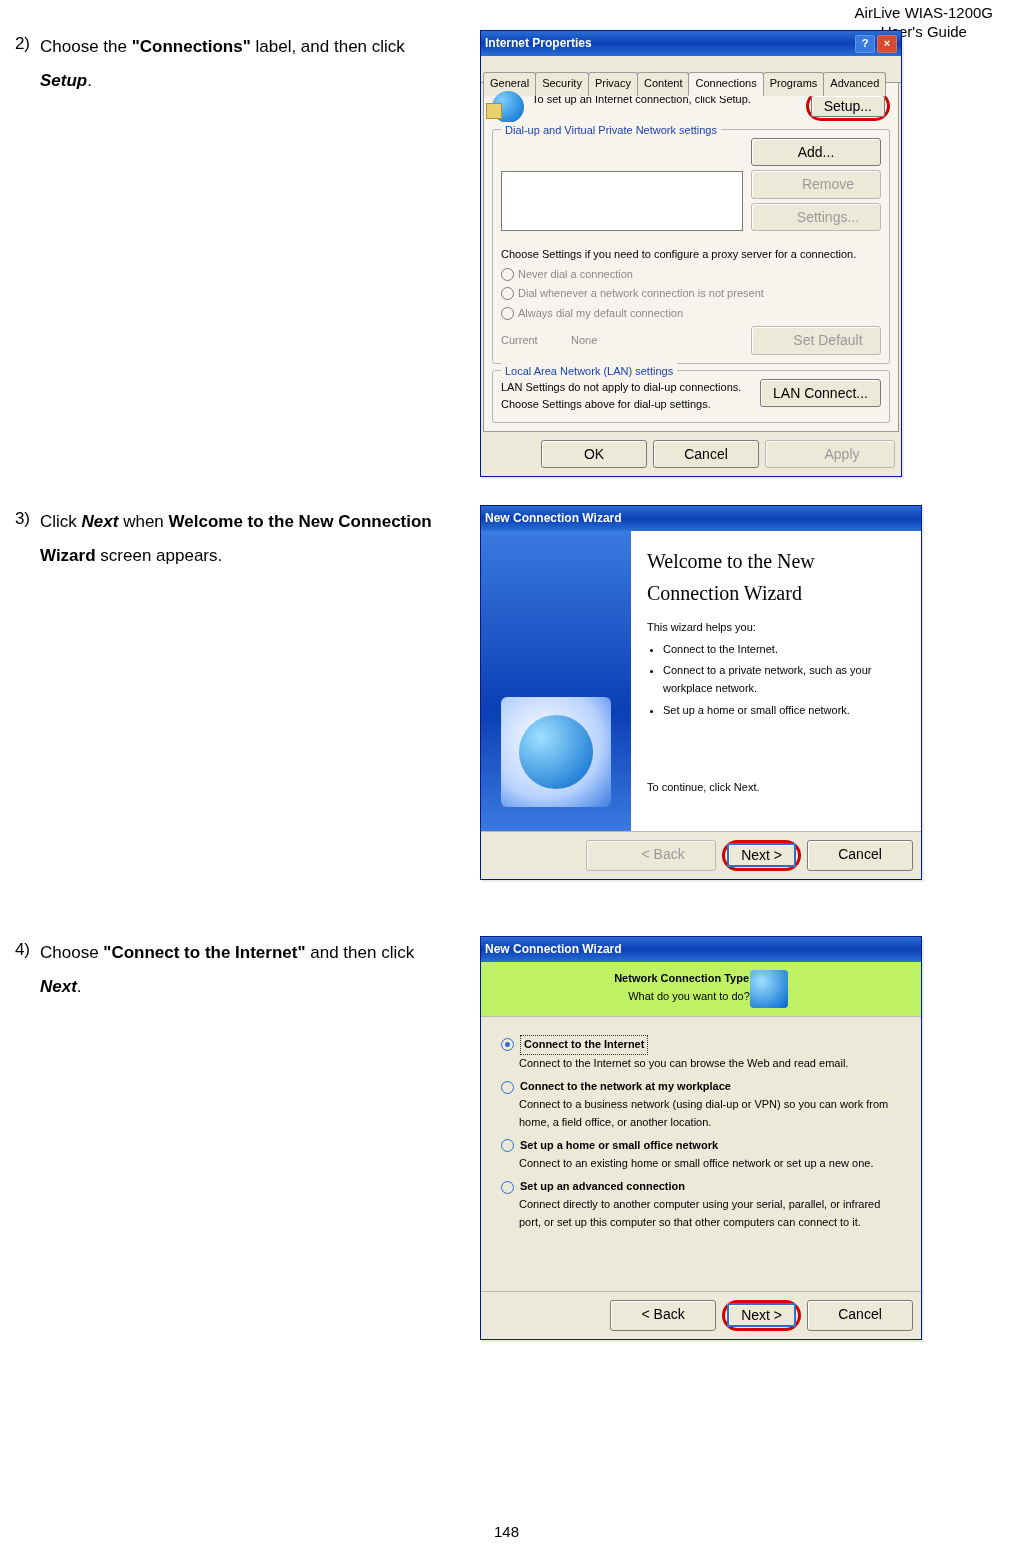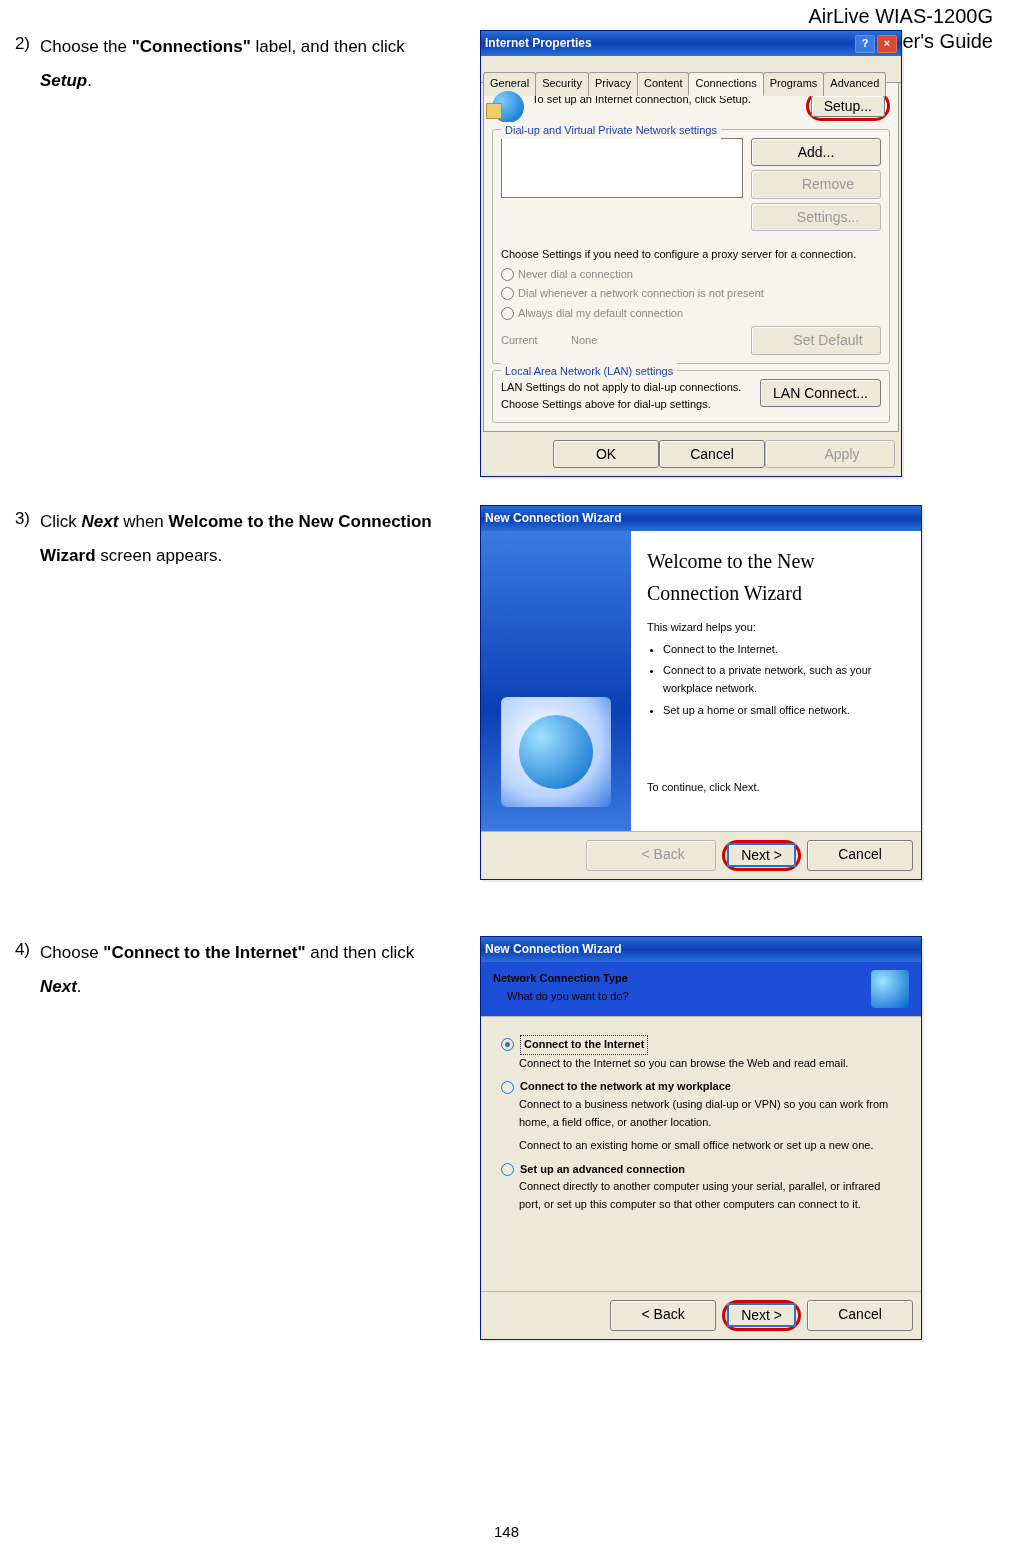--- a/index.html
+++ b/index.html
@@ -14,22 +14,22 @@
     position: relative;
     width: 1013px;
     height: 1554px;
     font-size: 17px;
     line-height: 1.6;
   }
   .hdr {
     position: absolute;
     top: 4px;
     right: 20px;
-    text-align: right;
-    font-size: 20px;
+    text-align: center;
+    font-size: 15px;
     line-height: 1.25;
   }
   .row {
     position: absolute;
     left: 0;
     right: 20px;
     display: flex;
     align-items: flex-start;
   }
   .row1 { top: 30px; }
@@ -111,21 +111,21 @@
   }
   .group > .gt {
     position:absolute; top:-8px; left:8px; background:#f6f4ec; color:#1a3fb0; padding:0 4px; font-size:11px;
   }
   .inbox {
     background:#fff; border:1px solid #7a7a7a; height:58px; width:250px;
   }
   .radio { display:flex; align-items:center; gap:4px; margin:2px 0;}
   .radio .dot { width:11px;height:11px;border:1px solid #7a7a7a;border-radius:50%;display:inline-block;}
   .gray { color:#8a8a8a; }
-  .btnrowbot { display:flex; justify-content:flex-end; padding:6px 6px 8px 6px;}
+  .btnrowbot { display:flex; justify-content:flex-end; gap:6px; padding:6px 6px 8px 6px;}
 
   
   .wizwin { width: 440px; }
   .wizbody { display:flex; background:#fff; height:300px;}
   .wizside {
     width:150px;
     background: linear-gradient(to bottom,#3a7be0,#0b3fb5 60%,#3a7be0);
     display:flex;align-items:flex-end;justify-content:center;
   }
   .wizside .art {
@@ -143,22 +143,22 @@
   .wizright ul { margin:4px 0 10px 0; padding-left:16px;}
   .wizright li { margin:4px 0; }
   .wizfoot {
     background:#ece9d8; border-top:1px solid #b8b8b8; padding:8px;
     display:flex; justify-content:flex-end; gap:6px;
   }
   .wizfoot .btnxp.def { border:2px solid #2a6fd6; }
 
   
   .wizhead {
-    background:#1d4ed8; border-bottom:1px solid #b8b8b8; padding:8px 12px;
-    display:flex; justify-content:space-between; align-items:flex-start;
+    background:#bef264; border-bottom:1px solid #b8b8b8; padding:8px 12px;
+    display:flex; justify-content:center; align-items:flex-start;
   }
   .wizhead .icon { width:38px;height:38px; background: radial-gradient(circle at 30% 30%, #9fe0ff, #0066cc); border-radius:4px; }
   .wiztype { background:#ece9d8; padding:12px 20px; font-size:11px; height:250px;}
   .opt { margin:6px 0 4px 0; }
   .opt .hline { display:flex; align-items:center; gap:6px; font-weight:bold;}
   .opt .dot { width:11px;height:11px;border:1px solid #2a6fd6;border-radius:50%;display:inline-flex;align-items:center;justify-content:center;}
   .opt .dot.sel:after{content:"";width:5px;height:5px;background:#2a6fd6;border-radius:50%;}
   .opt .desc { margin-left:18px; font-weight:normal;}
   .dashbox { border:1px dotted #333; padding:0 3px; }
 
@@ -209,21 +209,21 @@
         <div class="ipbody">
           <div class="iconrow">
             <div class="globe"></div>
             <div style="flex:1">To set up an Internet connection, click Setup.</div>
             <span class="redring">
               <span class="btnxp">Setup...</span>
             </span>
           </div>
           <div class="group">
             <span class="gt">Dial-up and Virtual Private Network settings</span>
-            <div style="display:flex;gap:8px;">
+            <div style="display:flex;gap:8px;align-items:flex-end;">
               <div class="inbox"></div>
               <div style="display:flex;flex-direction:column;gap:4px;">
                 <span class="btnxp">Add...</span>
                 <span class="btnxp dis">Remove</span>
                 <span class="btnxp dis">Settings...</span>
               </div>
             </div>
             <div style="margin-top:15px;">Choose Settings if you need to configure a proxy server for a connection.</div>
             <div class="radio gray">
                 <span class="dot"></span>
@@ -331,20 +331,24 @@
             <div class="desc">Connect to the Internet so you can browse the Web and read email.</div>
           </div>
           <div class="opt">
             <div class="hline">
                 <span class="dot"></span>
                 <span>Connect to the network at my workplace</span>
               </div>
             <div class="desc">Connect to a business network (using dial-up or VPN) so you can work from home, a field office, or another location.</div>
           </div>
           <div class="opt">
+            <div class="hline">
+                <span class="dot"></span>
+                <span>Set up a home or small office network</span>
+              </div>
             <div class="desc">Connect to an existing home or small office network or set up a new one.</div>
           </div>
           <div class="opt">
             <div class="hline">
                 <span class="dot"></span>
                 <span>Set up an advanced connection</span>
               </div>
             <div class="desc">Connect directly to another computer using your serial, parallel, or infrared port, or set up this computer so that other computers can connect to it.</div>
           </div>
         </div>

